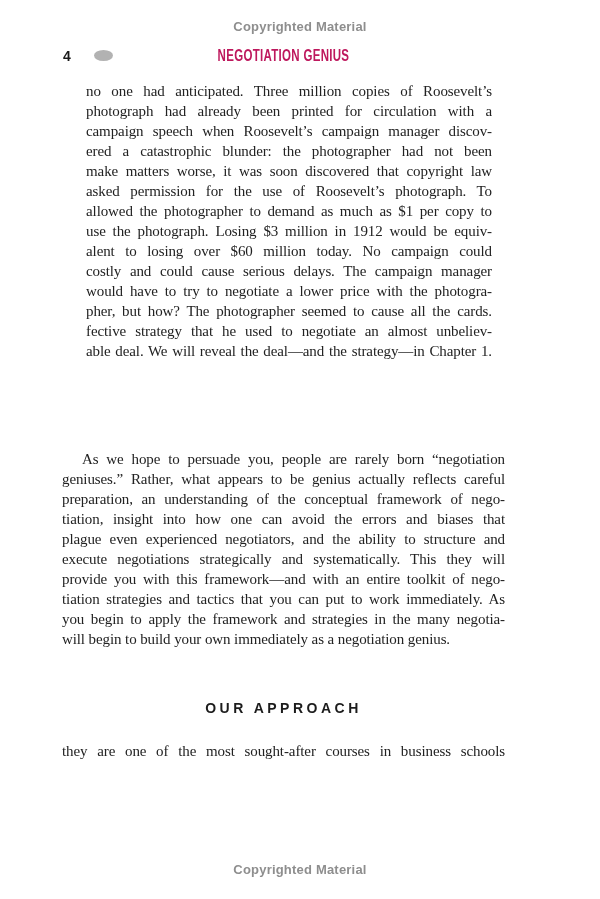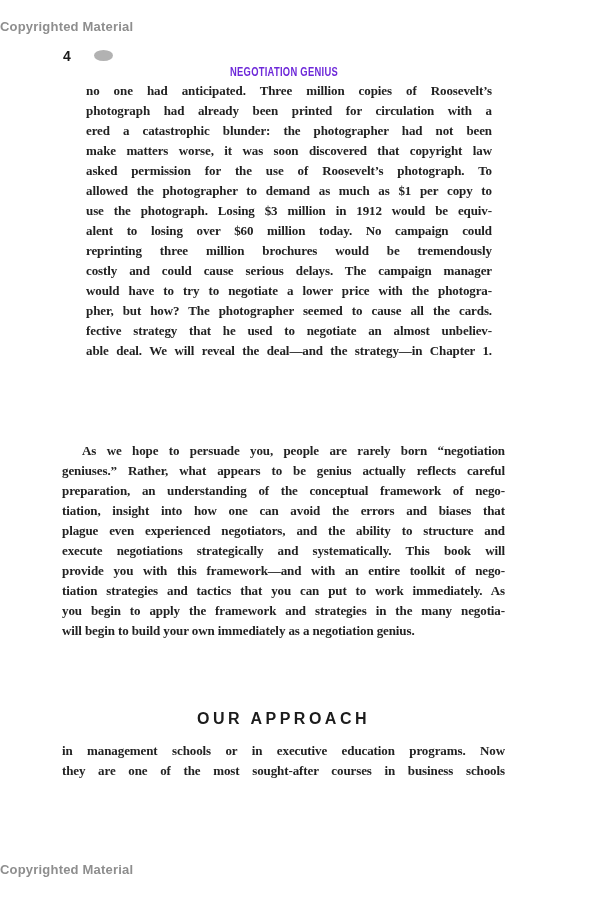--- a/index.html
+++ b/index.html
@@ -13,20 +13,21 @@
     height: 899px;
     background: #ffffff;
     overflow: hidden;
     font-family: "Liberation Serif", serif;
     color: #222222;
   }
   .copyright {
     position: absolute;
     left: 0;
     width: 600px;
+    text-align: center;
     font-family: "Liberation Sans", sans-serif;
     font-weight: 700;
     font-size: 13px;
     color: #8e8e8e;
     letter-spacing: 0.2px;
   }
   #copyright-top { top: 19px; }
   #copyright-bottom { top: 862px; }
 
   #page-header {
@@ -51,81 +52,80 @@
     left: 32px;
     top: 3px;
     width: 19px;
     height: 11px;
     border-radius: 50%;
     background: #b2b2b2;
   }
   #running-title {
     position: absolute;
     left: 0;
-    top: 16px;
+    top: 0;
     width: 443px;
     text-align: center;
     font-family: "Liberation Sans", sans-serif;
     font-weight: 700;
-    font-size: 13px;
+    font-size: 16px;
     line-height: 18px;
     letter-spacing: 0.4px;
-    color: #6d28d9;
+    color: #be185d;
     white-space: nowrap;
   }
   #running-title .squeeze {
     display: inline-block;
     transform: scaleX(0.72);
     transform-origin: center;
   }
 
   .para {
     position: absolute;
-    font-size: 13px;
+    font-size: 15px;
     letter-spacing: -0.1px;
-    font-weight: bold;
   }
   .para .line {
     line-height: 20px;
     text-align: justify;
     text-align-last: justify;
     white-space: normal;
     overflow: hidden;
     height: 20px;
   }
   .para.ragged-last .line.lastline {
     text-align-last: left;
   }
   .para.indent-first .line:first-child {
     padding-left: 20px;
+    margin-top: 8px;
   }
   #excerpt-paragraph {
     top: 81px;
     left: 86px;
     width: 406px;
   }
   #body-paragraph-1 {
     top: 441px;
     left: 62px;
     width: 443px;
   }
   #section-heading {
     position: absolute;
     top: 698px;
     left: 62px;
     width: 443px;
     text-align: center;
     font-family: "Liberation Sans", sans-serif;
     font-weight: 700;
-    font-size: 16px;
+    font-size: 14px;
     line-height: 20px;
     letter-spacing: 3.5px;
     color: #1c1c1c;
     white-space: nowrap;
-    margin-top: 11px;
   }
   #body-paragraph-2 {
     top: 741px;
     left: 62px;
     width: 443px;
   }
 </style>
 </head>
 <body>
 
@@ -135,49 +135,48 @@
 
   <div id="page-header">
     <span id="page-number">4</span>
     <span id="header-ellipse"></span>
     <div id="running-title"><span class="squeeze">NEGOTIATION GENIUS</span></div>
   </div>
 
   <div id="excerpt-paragraph" class="para">
       <div class="line">no one had anticipated. Three million copies of Roosevelt’s</div>
       <div class="line">photograph had already been printed for circulation with a</div>
+      <div class="line">campaign speech when Roosevelt’s campaign manager discov-</div>
       <div class="line">ered a catastrophic blunder: the photographer had not been</div>
       <div class="line">make matters worse, it was soon discovered that copyright law</div>
       <div class="line">asked permission for the use of Roosevelt’s photograph. To</div>
       <div class="line">allowed the photographer to demand as much as $1 per copy to</div>
       <div class="line">use the photograph. Losing $3 million in 1912 would be equiv-</div>
       <div class="line">alent to losing over $60 million today. No campaign could</div>
-      <div class="line">reprinting three million brochures would be tremendously</div>
       <div class="line">costly and could cause serious delays. The campaign manager</div>
       <div class="line">would have to try to negotiate a lower price with the photogra-</div>
       <div class="line">pher, but how? The photographer seemed to cause all the cards.</div>
       <div class="line">fective strategy that he used to negotiate an almost unbeliev-</div>
       <div class="line lastline">able deal. We will reveal the deal—and the strategy—in Chapter 1.</div>
     </div>
 
   <div id="body-paragraph-1" class="para ragged-last indent-first">
       <div class="line">As we hope to persuade you, people are rarely born “negotiation</div>
       <div class="line">geniuses.” Rather, what appears to be genius actually reflects careful</div>
       <div class="line">preparation, an understanding of the conceptual framework of nego-</div>
       <div class="line">tiation, insight into how one can avoid the errors and biases that</div>
       <div class="line">plague even experienced negotiators, and the ability to structure and</div>
-      <div class="line">execute negotiations strategically and systematically. This book will</div>
+      <div class="line">execute negotiations strategically and systematically. This they will</div>
       <div class="line">provide you with this framework—and with an entire toolkit of nego-</div>
       <div class="line">tiation strategies and tactics that you can put to work immediately. As</div>
       <div class="line">you begin to apply the framework and strategies in the many negotia-</div>
       <div class="line lastline">will begin to build your own immediately as a negotiation genius.</div>
     </div>
 
   <div id="section-heading">OUR APPROACH</div>
 
   <div id="body-paragraph-2" class="para">
-      <div class="line">in management schools or in executive education programs. Now</div>
       <div class="line lastline">they are one of the most sought-after courses in business schools</div>
     </div>
 
   <div id="copyright-bottom" class="copyright">Copyrighted Material</div>
 
 </div>
 
 </body></html>

